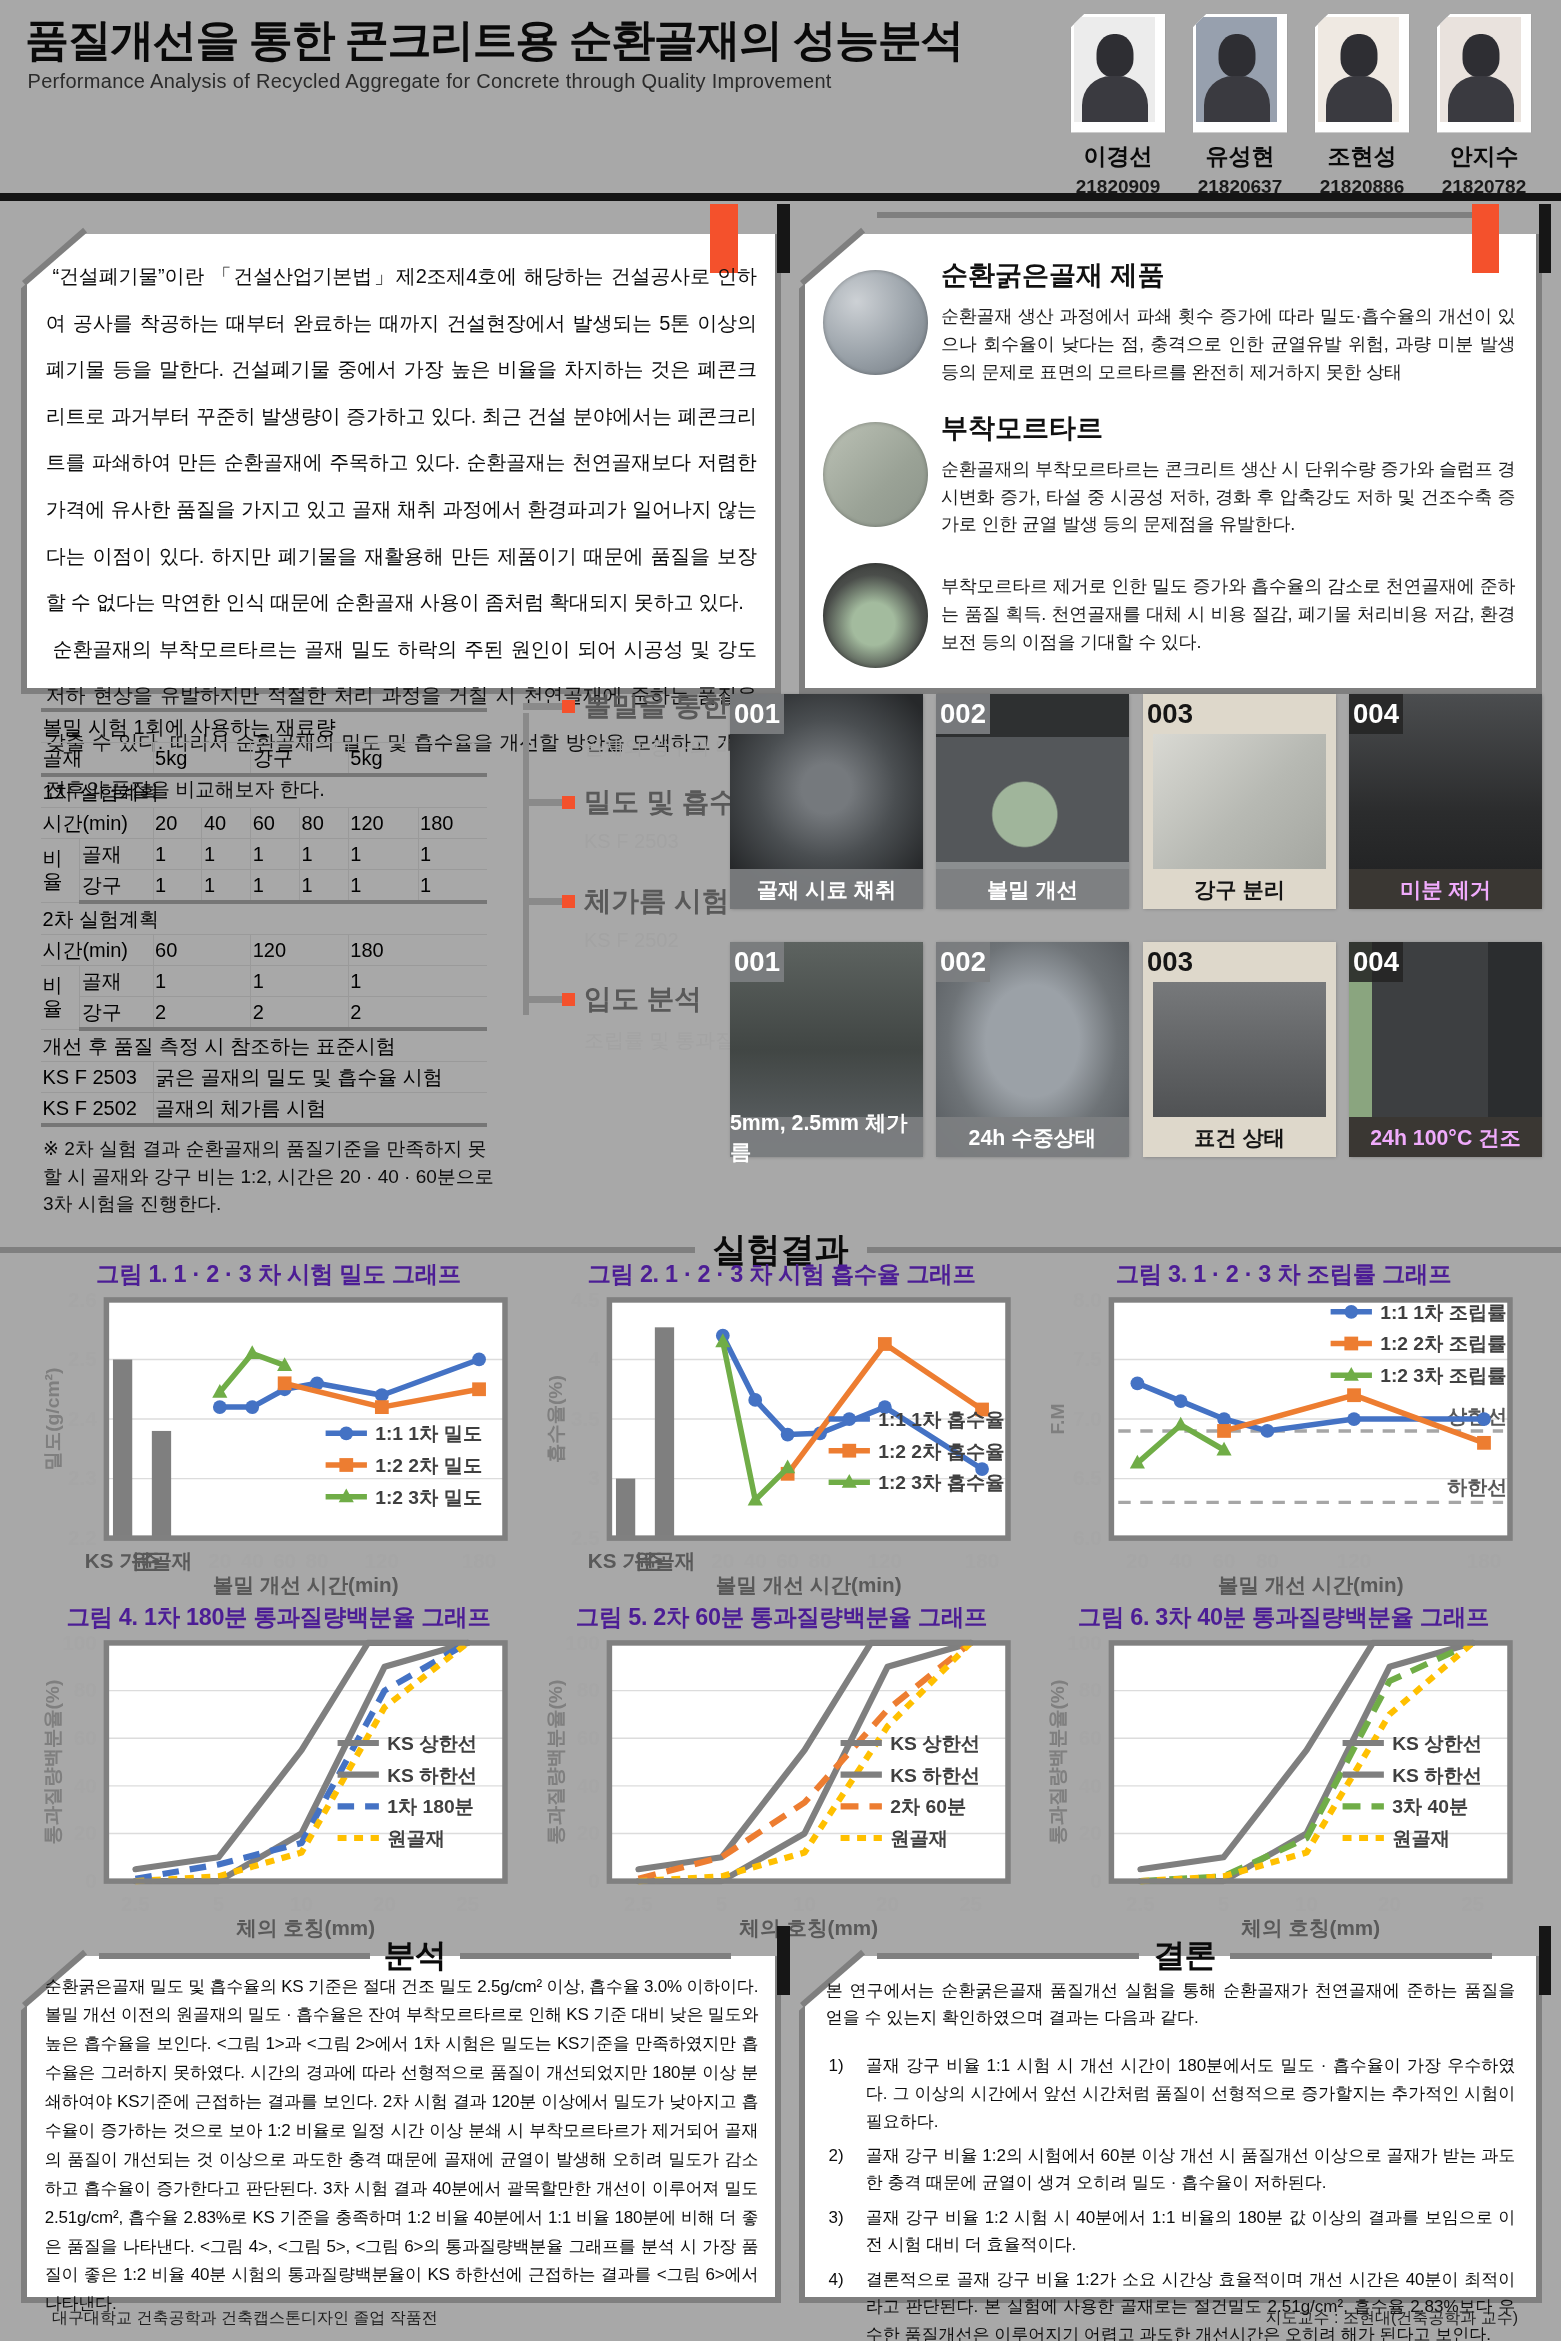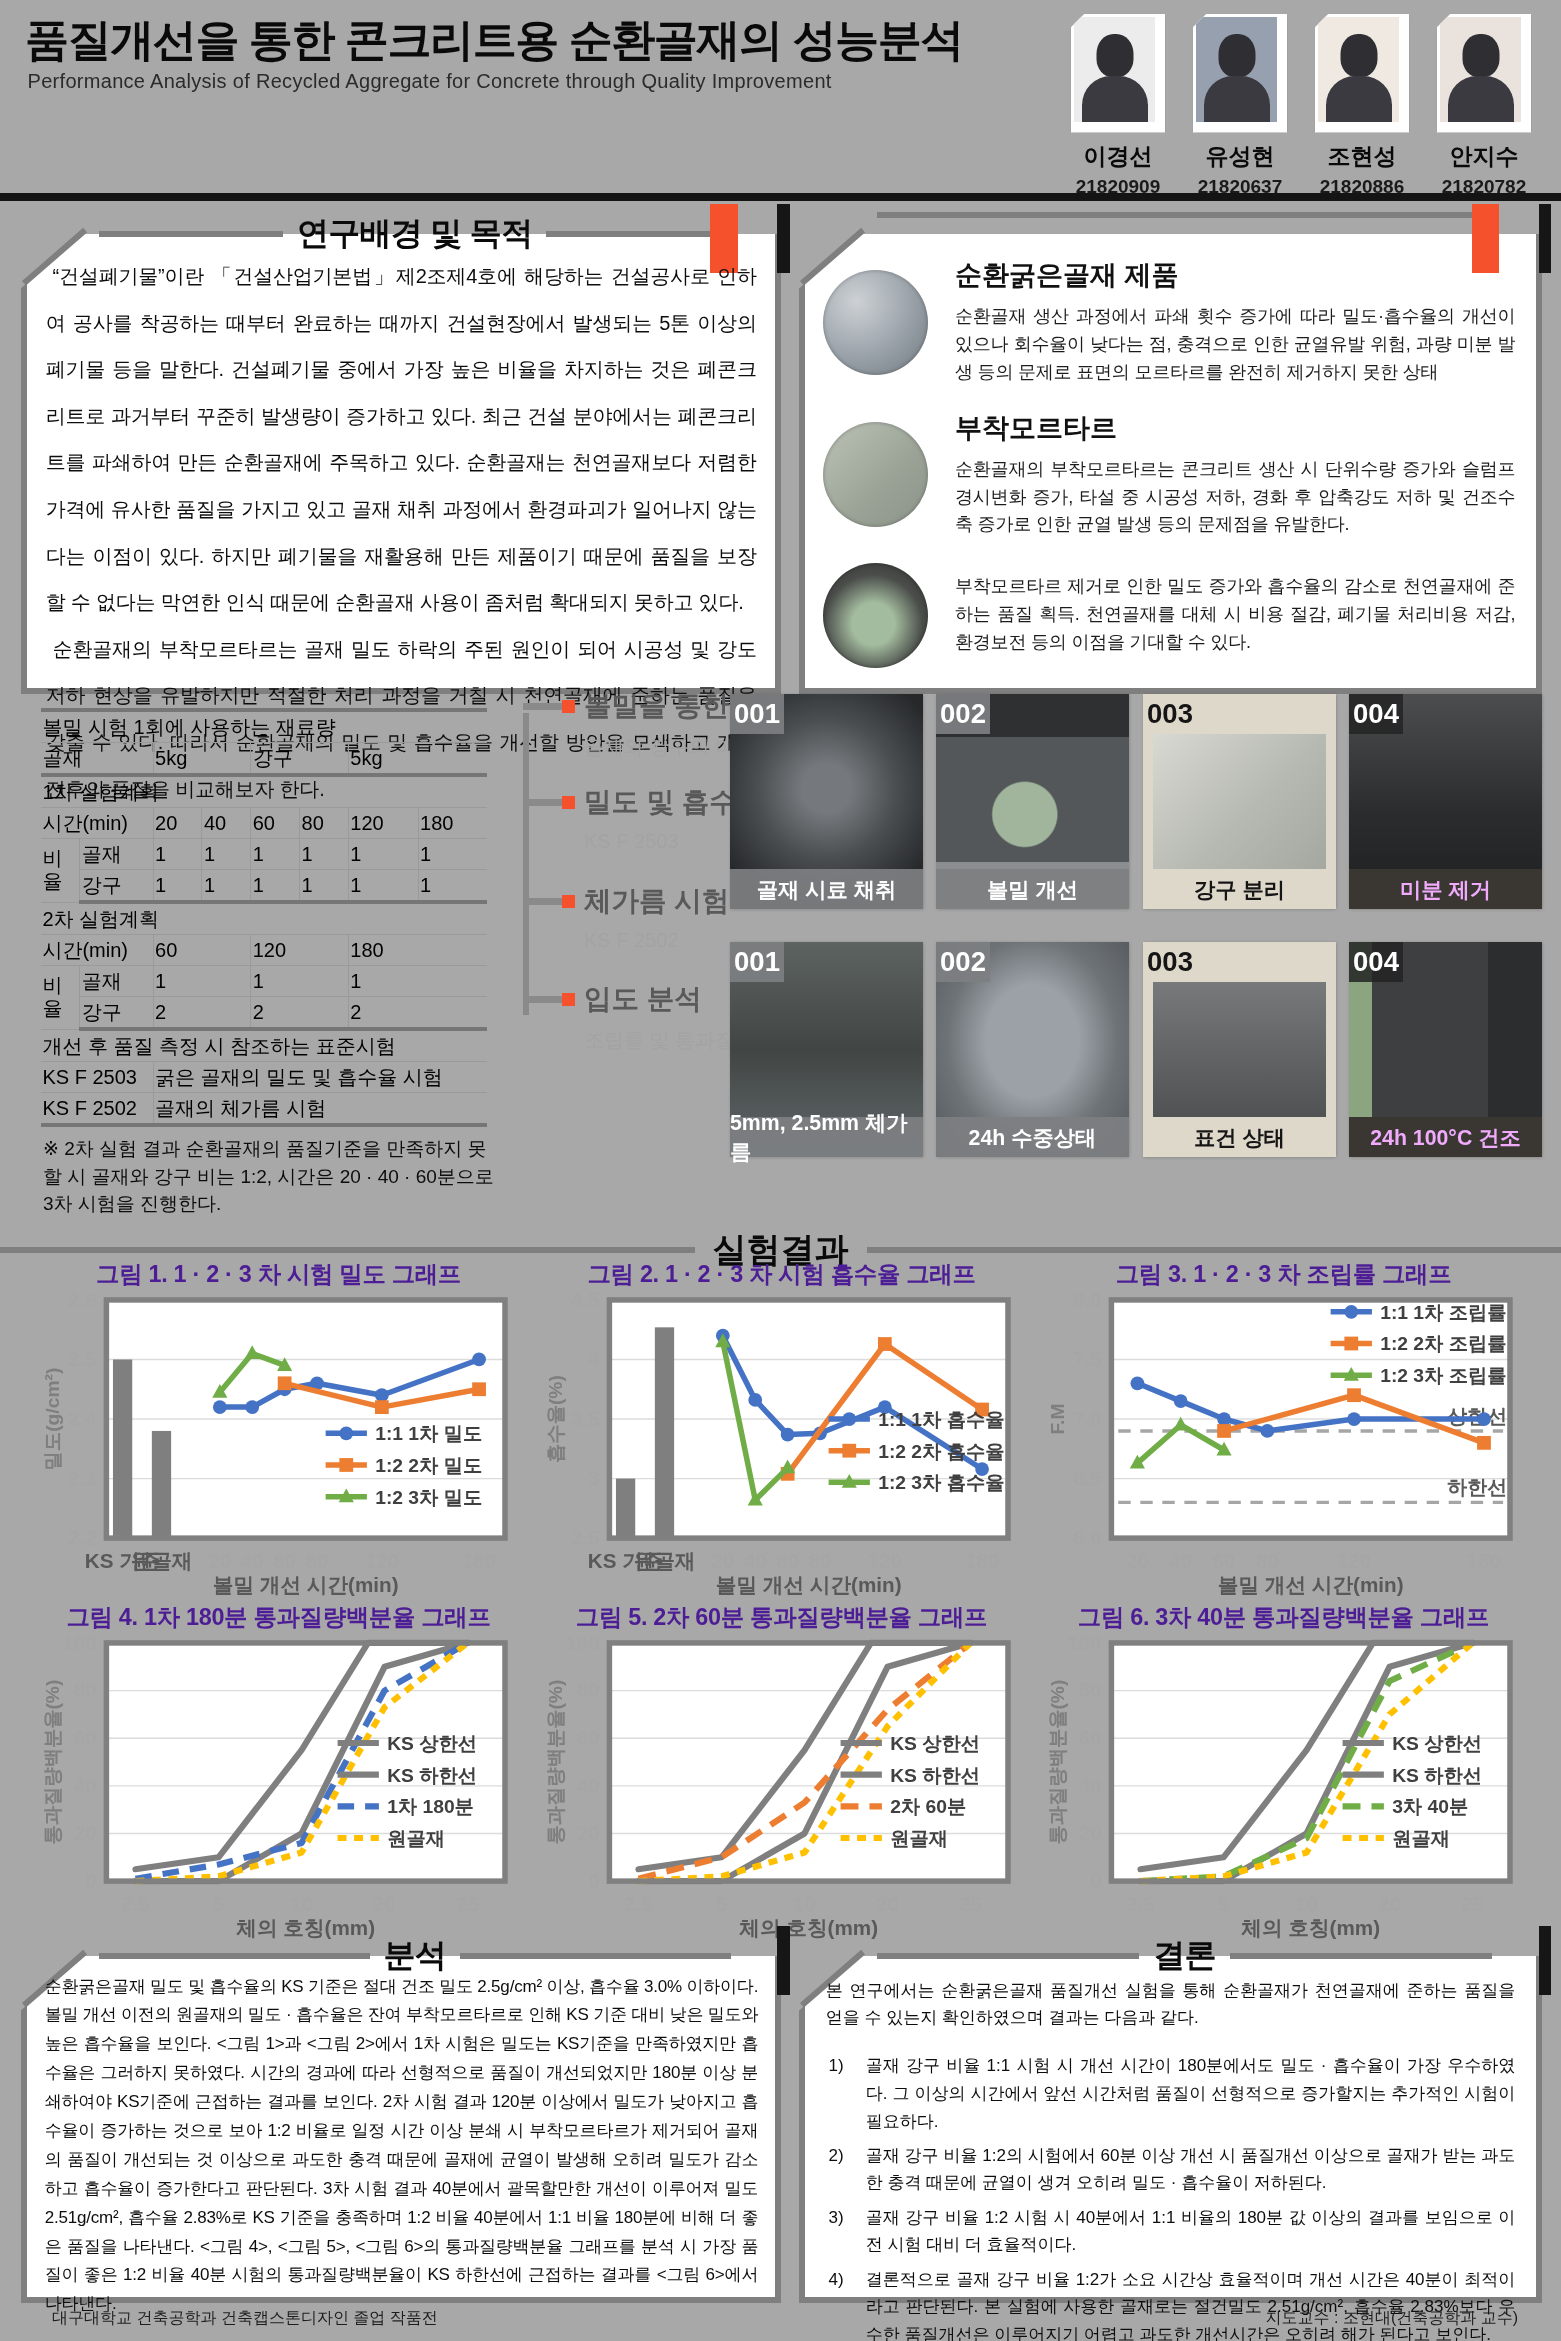--- a/index.html
+++ b/index.html
@@ -29,21 +29,21 @@
   .phead .tx{font-size:32px;font-weight:900;color:#0a0a0a;letter-spacing:-0.7px;white-space:nowrap;}
   .accent{position:absolute;top:-30px;right:37px;width:27.5px;height:69px;background:#f4512c;}
   .corner-dark{position:absolute;top:-30px;right:-15px;width:12.4px;height:69px;background:#161616;}
 
   #panel-background{left:20.7px;top:234px;width:748px;height:454px;}
   .bg-body{position:absolute;left:19px;right:18px;top:19px;font-size:20px;line-height:2.33;text-align:justify;color:#0d0d0d;letter-spacing:-0.2px;}
   .bg-body p{margin:0 0 0 0;text-indent:6.9px;}
 
   #panel-materials{left:799px;top:234px;width:731px;height:454px;}
   .mat-items{position:absolute;left:18px;top:23.4px;right:20.7px;display:flex;flex-direction:column;gap:23.4px;}
-  .mat-item{display:flex;gap:27px;align-items:center;}
+  .mat-item{display:flex;gap:13px;align-items:center;}
   .mcircle{flex:0 0 105px;width:105px;height:105px;border-radius:50%;box-shadow:inset 0 0 4.1px rgba(0,0,0,.3);}
   .mc1{background:radial-gradient(circle at 32% 30%,#cdd1d5,#99a1a8 55%,#707880);}
   .mc2{background:linear-gradient(135deg,#bcc2b6,#9aa296 60%,#8c948a);}
   .mc3{background:radial-gradient(circle at 48% 58%,#a3bb9e 0 26%,#4a4d4a 60%,#2c2e2c);}
   .mat-text .mt{font-size:27px;font-weight:800;color:#111;margin-bottom:9.6px;}
   .mat-text .mb{font-size:18px;line-height:1.55;text-align:justify;color:#1c1c1c;letter-spacing:-0.2px;}
 
   
   #plan{position:absolute;left:41px;top:708px;width:446px;}
   #plan table{width:100%;border-collapse:collapse;border-top:4.8px solid #767676;border-bottom:4.8px solid #767676;}
@@ -153,25 +153,20 @@
       <div class="sname">안지수</div>
       <div class="sid">21820782</div>
     </div>
   </div>
 
   <div class="header-bar"></div>
 
   <div class="panel" id="panel-background">
     <div class="cut"></div>
       <div class="diag"></div>
-    <div class="phead">
-      <div class="ln"></div>
-      <div class="tx">연구배경 및 목적</div>
-      <div class="ln"></div>
-    </div>
     <div class="accent"></div>
     <div class="corner-dark"></div>
     <div class="bg-body">
       <p>“건설폐기물”이란 「건설산업기본법」제2조제4호에 해당하는 건설공사로 인하여 공사를 착공하는 때부터 완료하는 때까지 건설현장에서 발생되는 5톤 이상의 폐기물 등을 말한다. 건설폐기물 중에서 가장 높은 비율을 차지하는 것은 폐콘크리트로 과거부터 꾸준히 발생량이 증가하고 있다. 최근 건설 분야에서는 폐콘크리트를 파쇄하여 만든 순환골재에 주목하고 있다. 순환골재는 천연골재보다 저렴한 가격에 유사한 품질을 가지고 있고 골재 채취 과정에서 환경파괴가 일어나지 않는다는 이점이 있다. 하지만 폐기물을 재활용해 만든 제품이기 때문에 품질을 보장할 수 없다는 막연한 인식 때문에 순환골재 사용이 좀처럼 확대되지 못하고 있다.</p>
       <p>순환골재의 부착모르타르는 골재 밀도 하락의 주된 원인이 되어 시공성 및 강도 저하 현상을 유발하지만 적절한 처리 과정을 거칠 시 천연골재에 준하는 품질을 갖출 수 있다. 따라서 순환골재의 밀도 및 흡수율을 개선할 방안을 모색하고 개선 전후의 품질을 비교해보자 한다.</p>
     </div>
   </div>
 
   <div class="panel" id="panel-materials">
     <div class="cut"></div>

